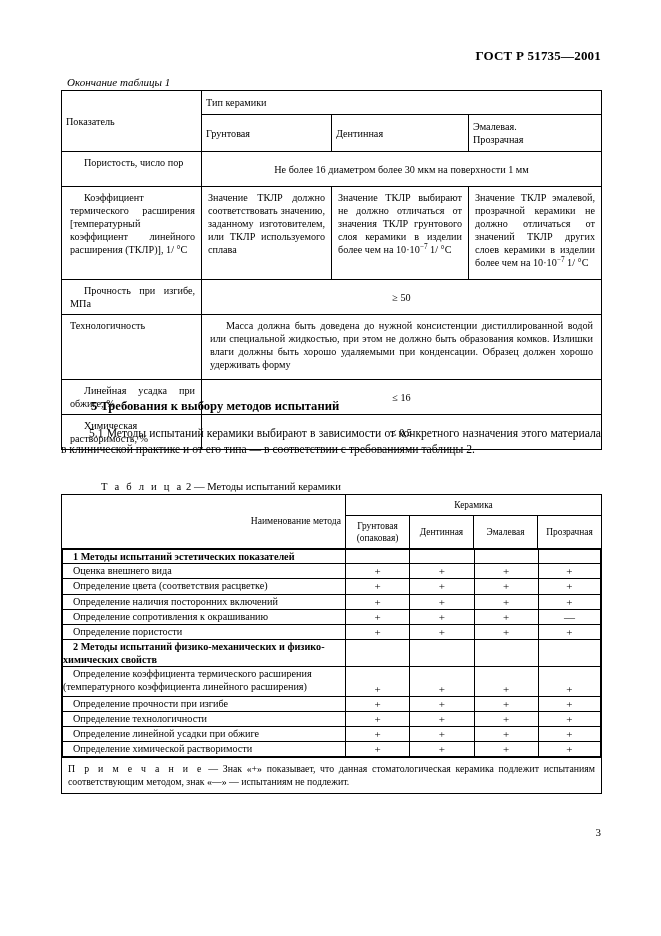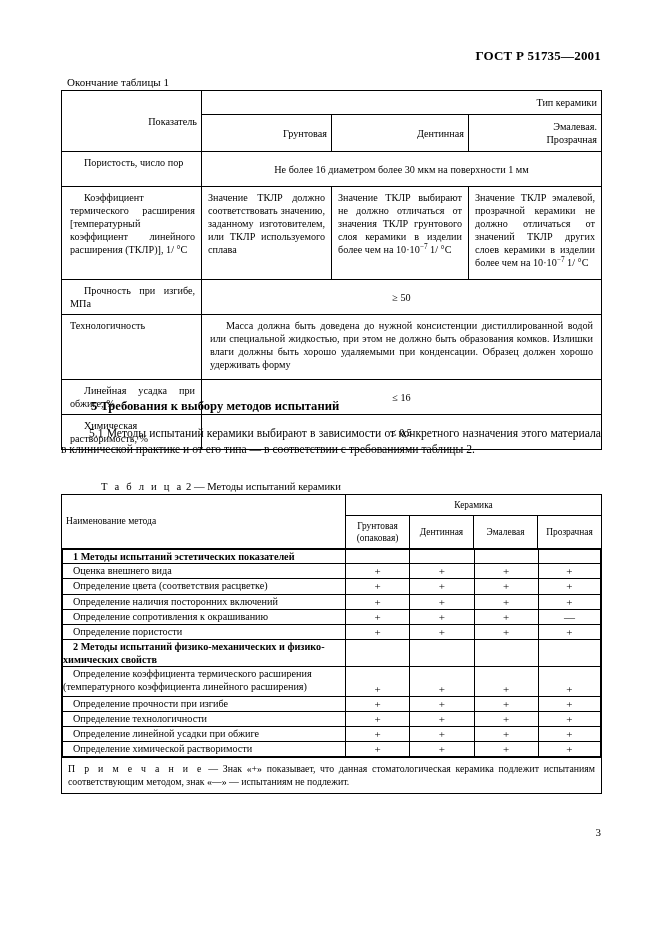--- a/index.html
+++ b/index.html
@@ -38,20 +38,21 @@
     text-align: right;
     font-weight: bold;
     font-size: 13px;
     letter-spacing: 0.2px;
   }
 
   .table-caption {
     position: absolute;
     top: 76px;
     left: 6px;
+    font-style: italic;
     font-size: 11px;
   }
 
   
   table {
     border-collapse: collapse;
     table-layout: fixed;
     width: 540px;
     font-size: 10.2px;
     line-height: 1.28;
@@ -66,21 +67,21 @@
     border: 1.6px solid #000;
   }
 
   
   #table1-wrap {
     position: absolute;
     top: 90px;
     left: 0;
   }
   #table1 .hd {
-    text-align: right;
+    text-align: left;
     vertical-align: middle;
     padding: 5px 4px;
   }
   #table1 .lbl {
     text-align: justify;
     text-align-last: left;
     text-indent: 14px;
     padding: 4px 6px 4px 8px;
     margin-top: 20px;
   }
@@ -140,21 +141,21 @@
     font-size: 10px;
   }
   #table2 td, #table2 th { border: 1px solid #000; }
   #table2 .hd {
     text-align: center;
     vertical-align: middle;
     padding: 4px 2px;
     font-size: 9.4px;
   }
   #table2 .hd-name {
-    text-align: left;
+    text-align: right;
     vertical-align: middle;
     font-size: 9.6px;
   }
   #table2 .body-cell {
     border-top: none;
     border-bottom: none;
     padding: 0;
   }
   #table2 .body-cell.last-before-note { border-bottom: 1px solid #000; }
   .t2rows { width: 100%; border-collapse: collapse; table-layout: fixed; }

